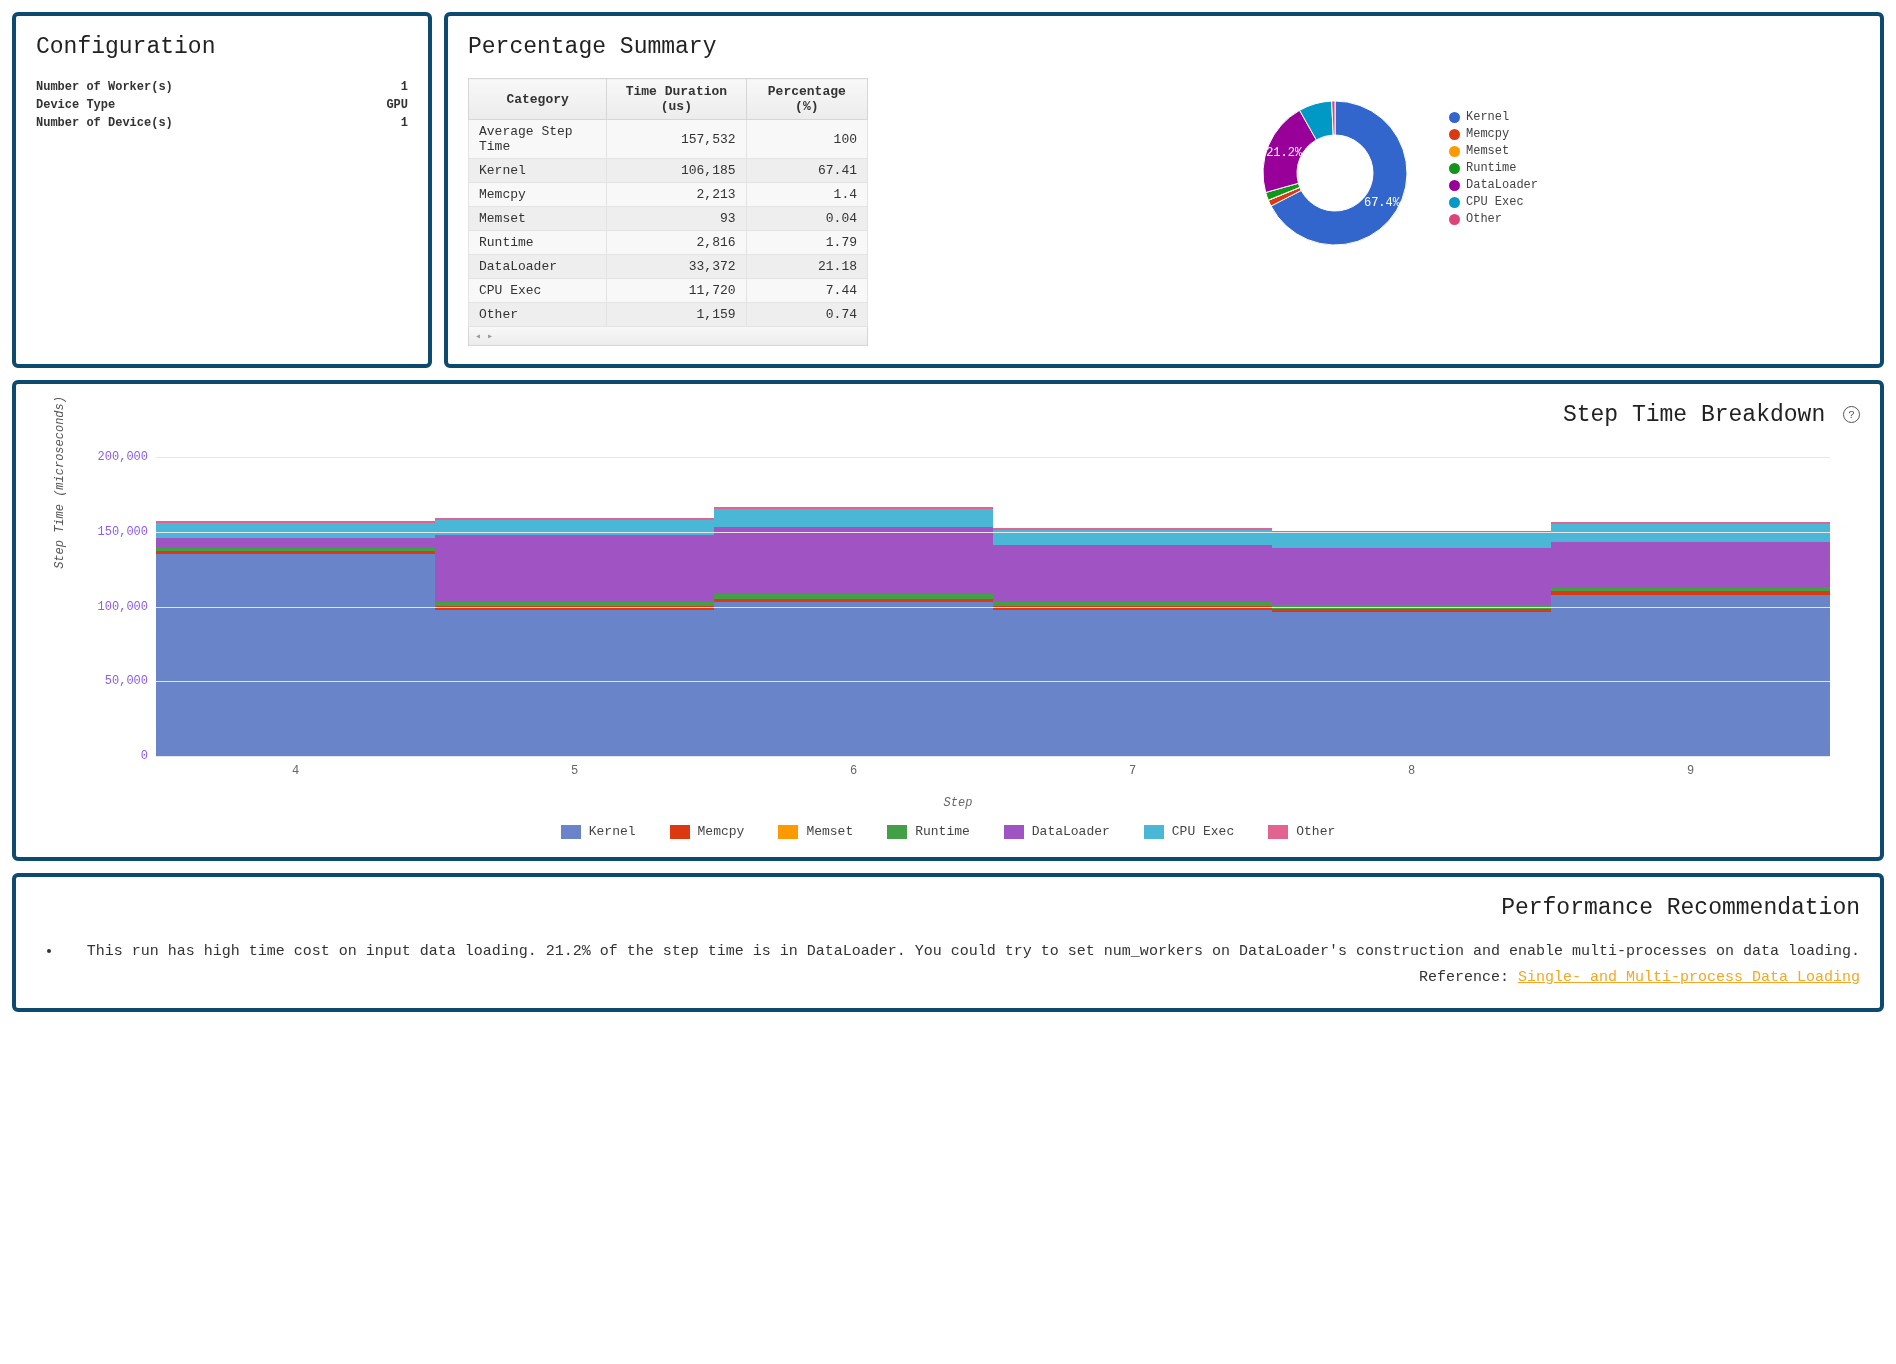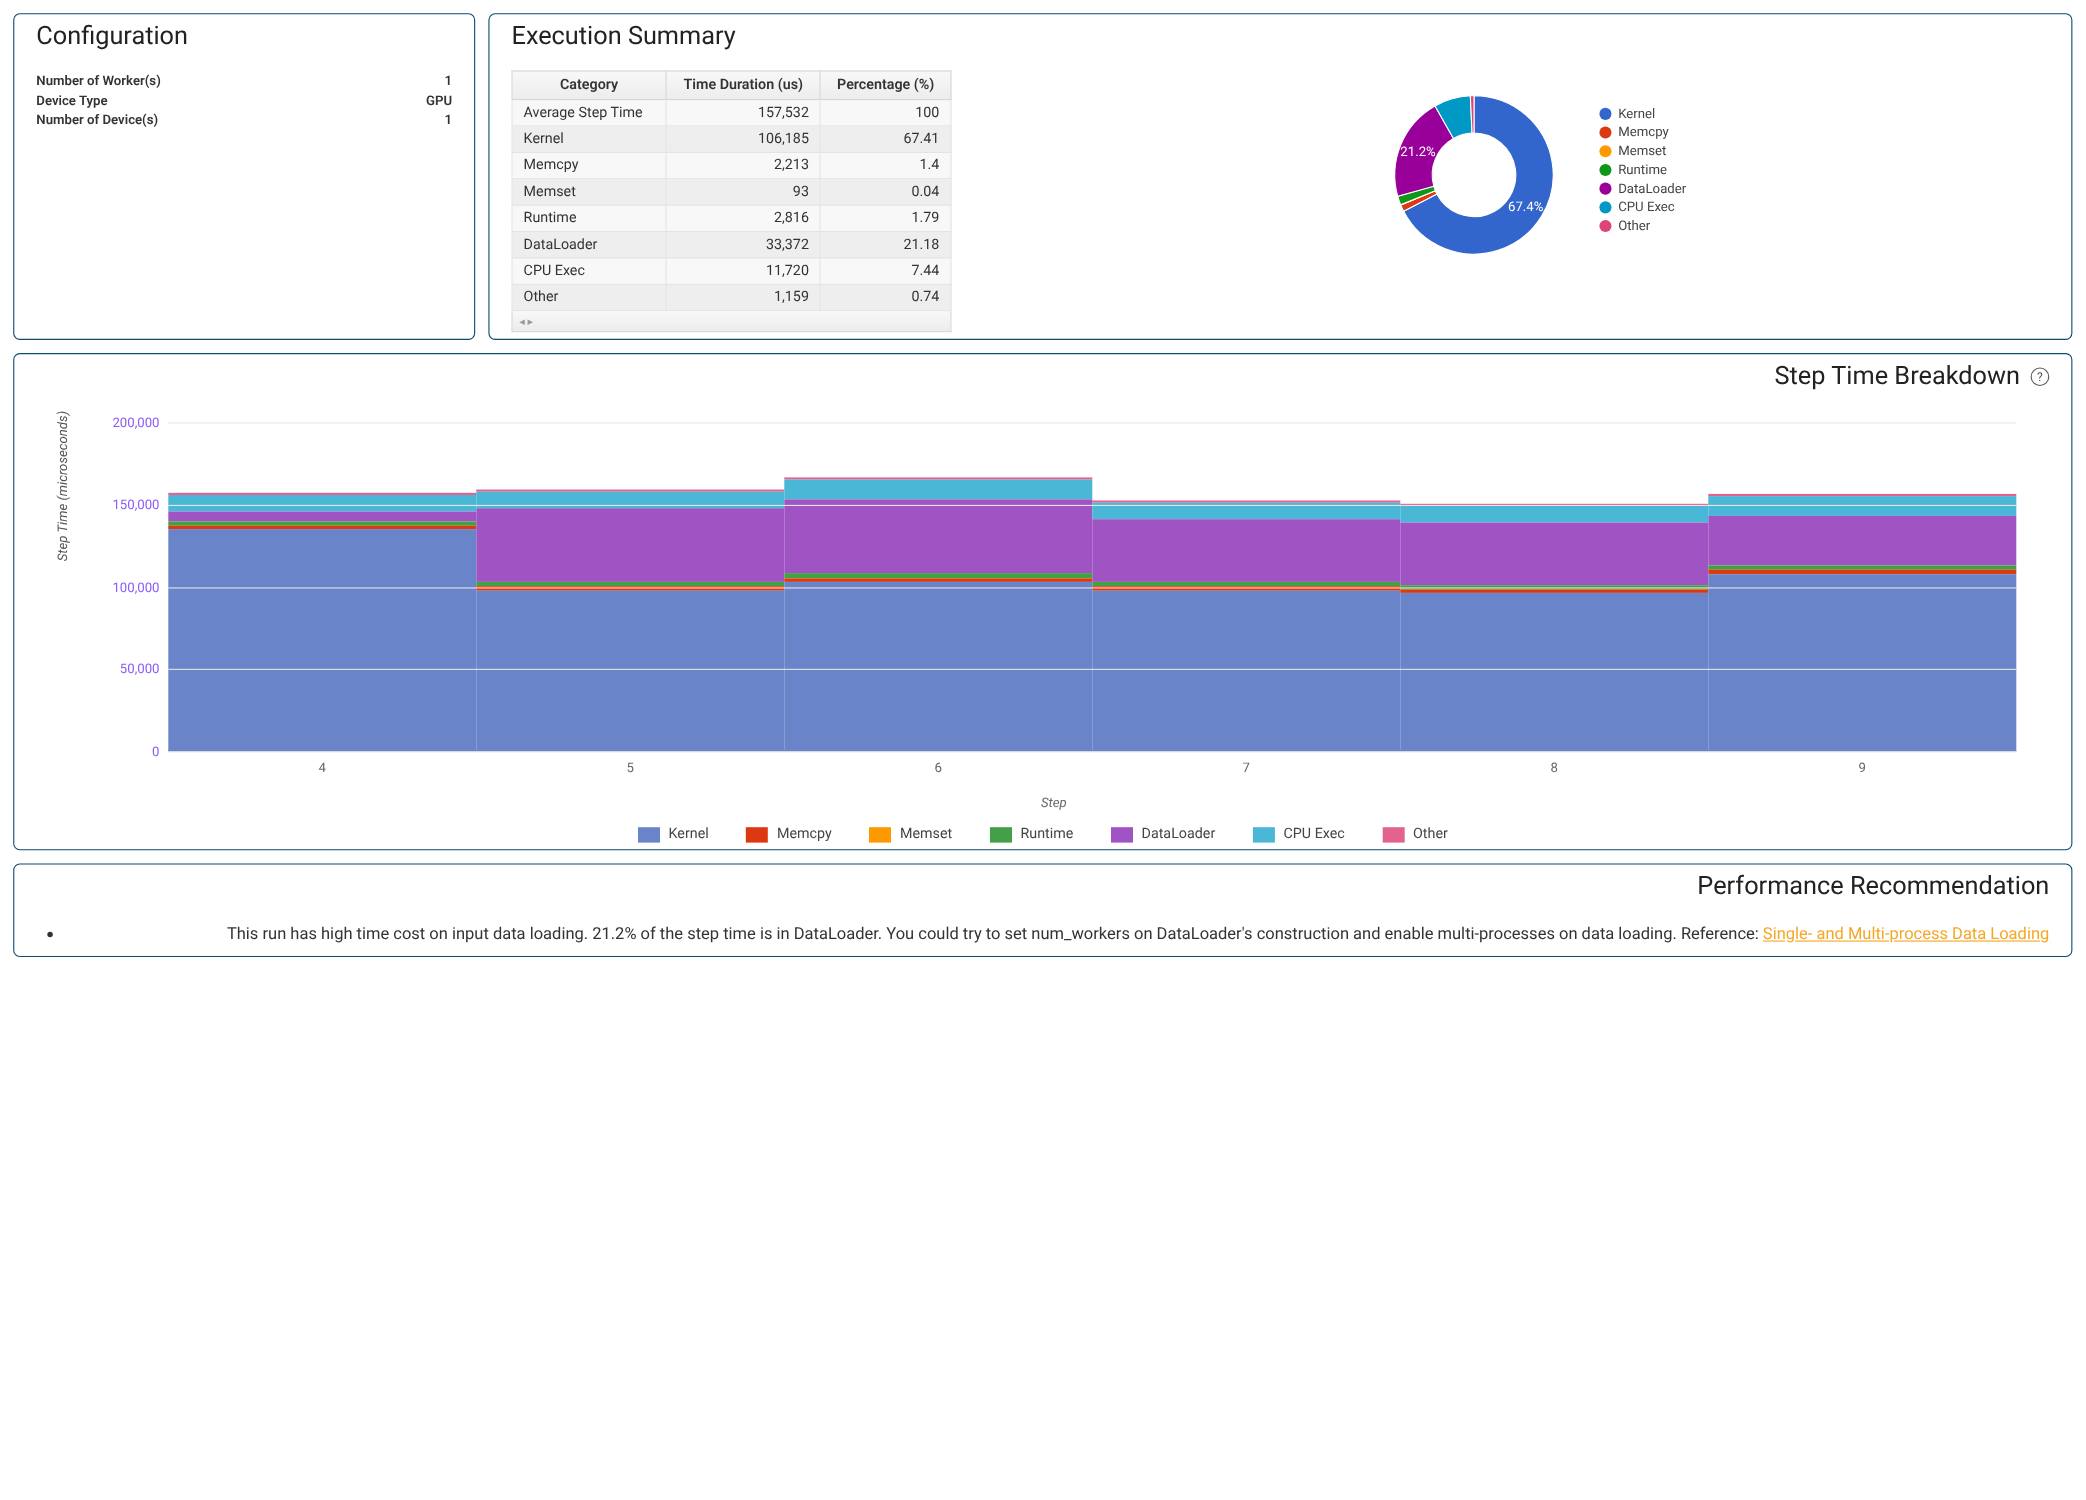--- a/index.html
+++ b/index.html
@@ -5,24 +5,25 @@
   * { box-sizing: border-box; margin: 0; padding: 0; }
   body {
     font-family: -apple-system, BlinkMacSystemFont, "Segoe UI", Roboto, Arial, sans-serif;
     background: #fff;
     padding: 12px;
     color: #333;
     font-size: 14px;
   }
   .row { display: flex; gap: 12px; margin-bottom: 12px; }
   .card {
-    border: 1px solid #0c4a6e;
+    border: 4px solid #0c4a6e;
     border-radius: 6px;
-    padding: 6px 20px;
+    padding: 18px 20px;
     background: #fff;
+    font-family: Liberation Mono, monospace;
   }
   .config-card { flex: 0 0 420px; }
   .exec-card { flex: 1; }
   .full-card { width: 100%; margin-bottom: 12px; text-align: right; }
   .card-title {
     font-size: 23px;
     font-weight: 400;
     color: #222;
     margin-bottom: 18px;
   }
@@ -179,21 +180,21 @@
           <span class="value">GPU</span>
         </div>
         <div class="config-row">
           <span class="label">Number of Device(s)</span>
           <span class="value">1</span>
         </div>
       </div>
   </div>
 
   <div class="card exec-card">
-    <div class="card-title">Execution Summary</div>
+    <div class="card-title">Percentage Summary</div>
     <div class="exec-body">
       <div>
         <table class="exec-table">
           <thead>
               <tr id="exec-head">
                 <th>Category</th>
                 <th>Time Duration (us)</th>
                 <th>Percentage (%)</th>
               </tr>
             </thead>

